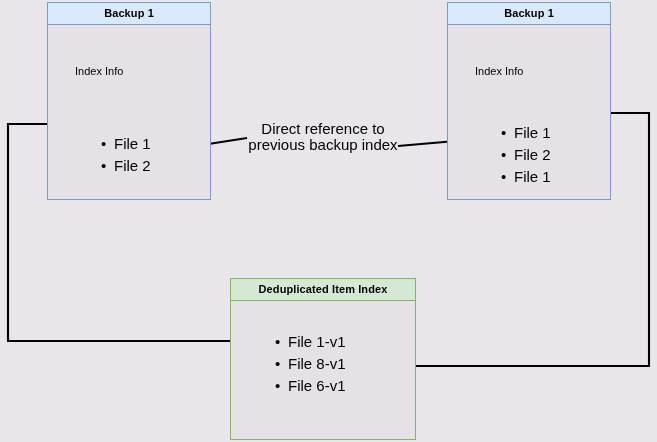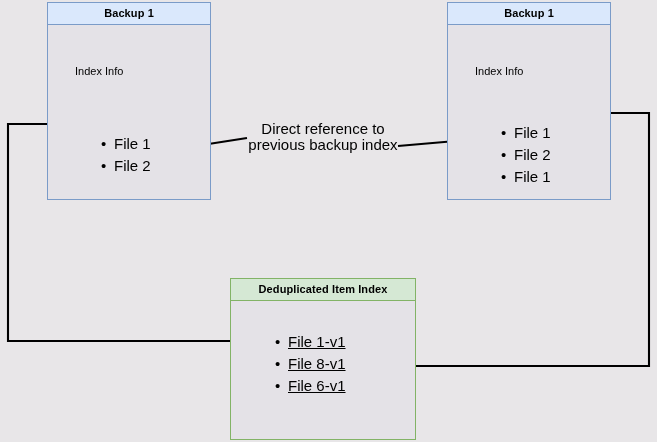--- a/index.html
+++ b/index.html
@@ -146,21 +146,21 @@
         <li>File 1</li>
         <li>File 2</li>
         <li>File 1</li>
       </ul>
     </div>
   </div>
 
   <div class="box green" style="left:230px; top:278px; width:186px; height:162px;">
     <div class="box-header">Deduplicated Item Index</div>
     <div class="box-body">
-      <ul class="file-list" style="left:43px; top:30px;text-decoration:underline;">
+      <ul class="file-list" style="left:43px; top:30px;">
         <li>File 1-v1</li>
         <li>File 8-v1</li>
         <li>File 6-v1</li>
       </ul>
     </div>
   </div>
 
   <div class="center-label" style="left:248px; top:121px; width:150px;">Direct reference to
 previous backup index</div>
 

